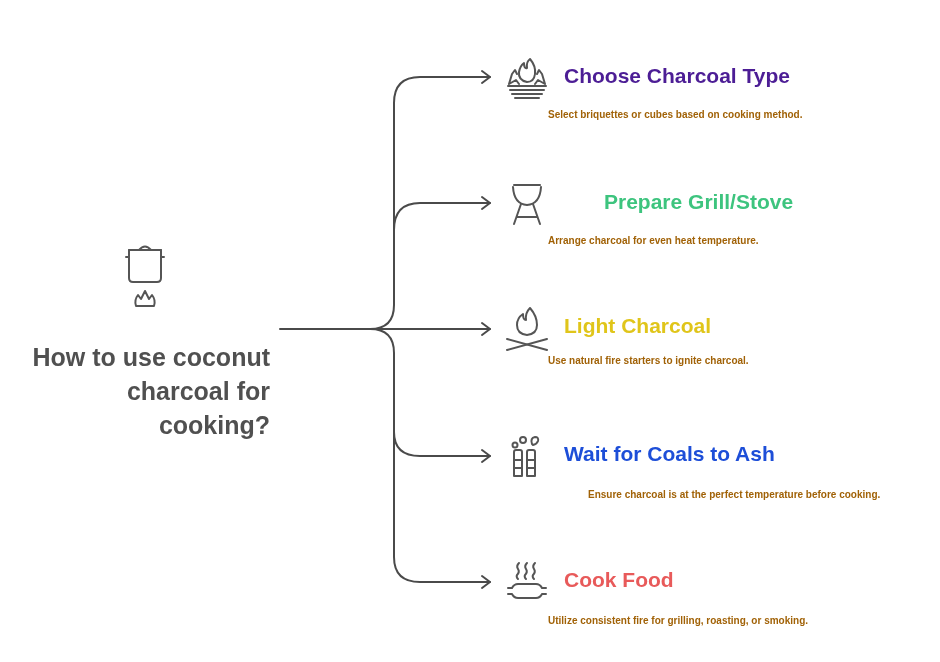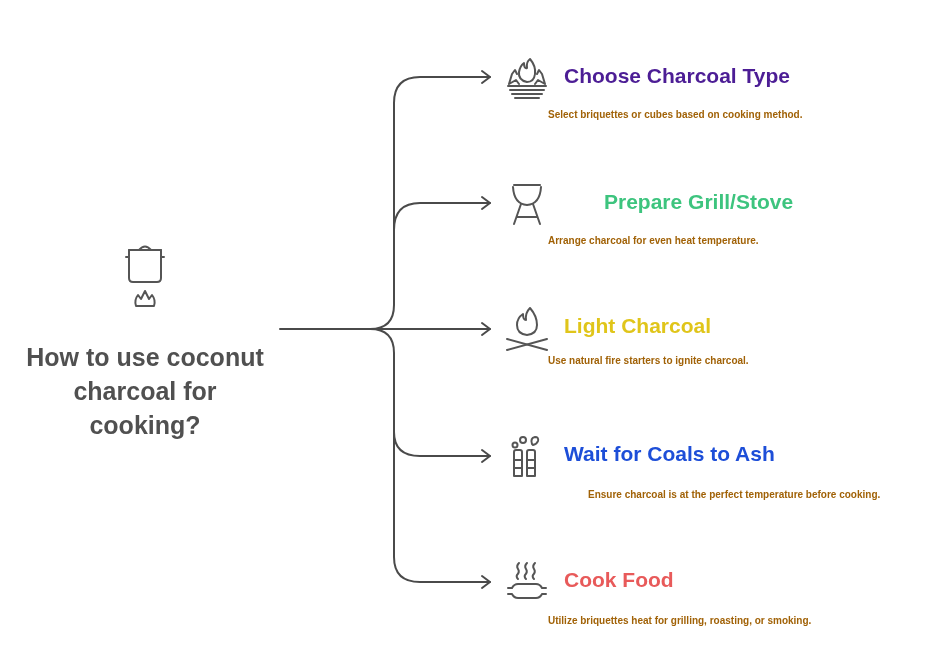--- a/index.html
+++ b/index.html
@@ -19,21 +19,21 @@
       left: 0;
       top: 0;
       width: 940px;
       height: 662px;
     }
     .root {
       position: absolute;
       left: 20px;
       top: 240px;
       width: 250px;
-      text-align: center;
+      text-align: right;
     }
     .root-icon {
       display: block;
       margin: 0 auto;
       width: 60px;
       height: 80px;
     }
     .root-title {
       margin-top: 20px;
       font-size: 25px;
@@ -165,14 +165,14 @@
   <svg class="step-icon" viewBox="0 0 50 46">
     <g fill="none" stroke="#555" stroke-width="2" stroke-linejoin="round" stroke-linecap="round">
       <path d="M17 3 Q14 6 16 9 Q18 12 15 15 Q14 17 16 19"></path>
       <path d="M25 3 Q22 6 24 9 Q26 12 23 15 Q22 17 24 19"></path>
       <path d="M33 3 Q30 6 32 9 Q34 12 31 15 Q30 17 32 19"></path>
       <path d="M6 28 L10 28 Q12 24 16 24 L34 24 Q38 24 40 28 L44 28"></path>
       <path d="M6 34 L10 34 Q12 38 16 38 L34 38 Q38 38 40 34 L44 34"></path>
     </g>
   </svg>
   <div class="step-title" style="color:#e85a5a;">Cook Food</div>
-  <div class="step-desc" style="top:50px;">Utilize briquettes heat for grilling, roasting, or smoking.</div>
+  <div class="step-desc" style="top:50px;">Utilize consistent fire for grilling, roasting, or smoking.</div>
 </div>
 
 </body></html>

